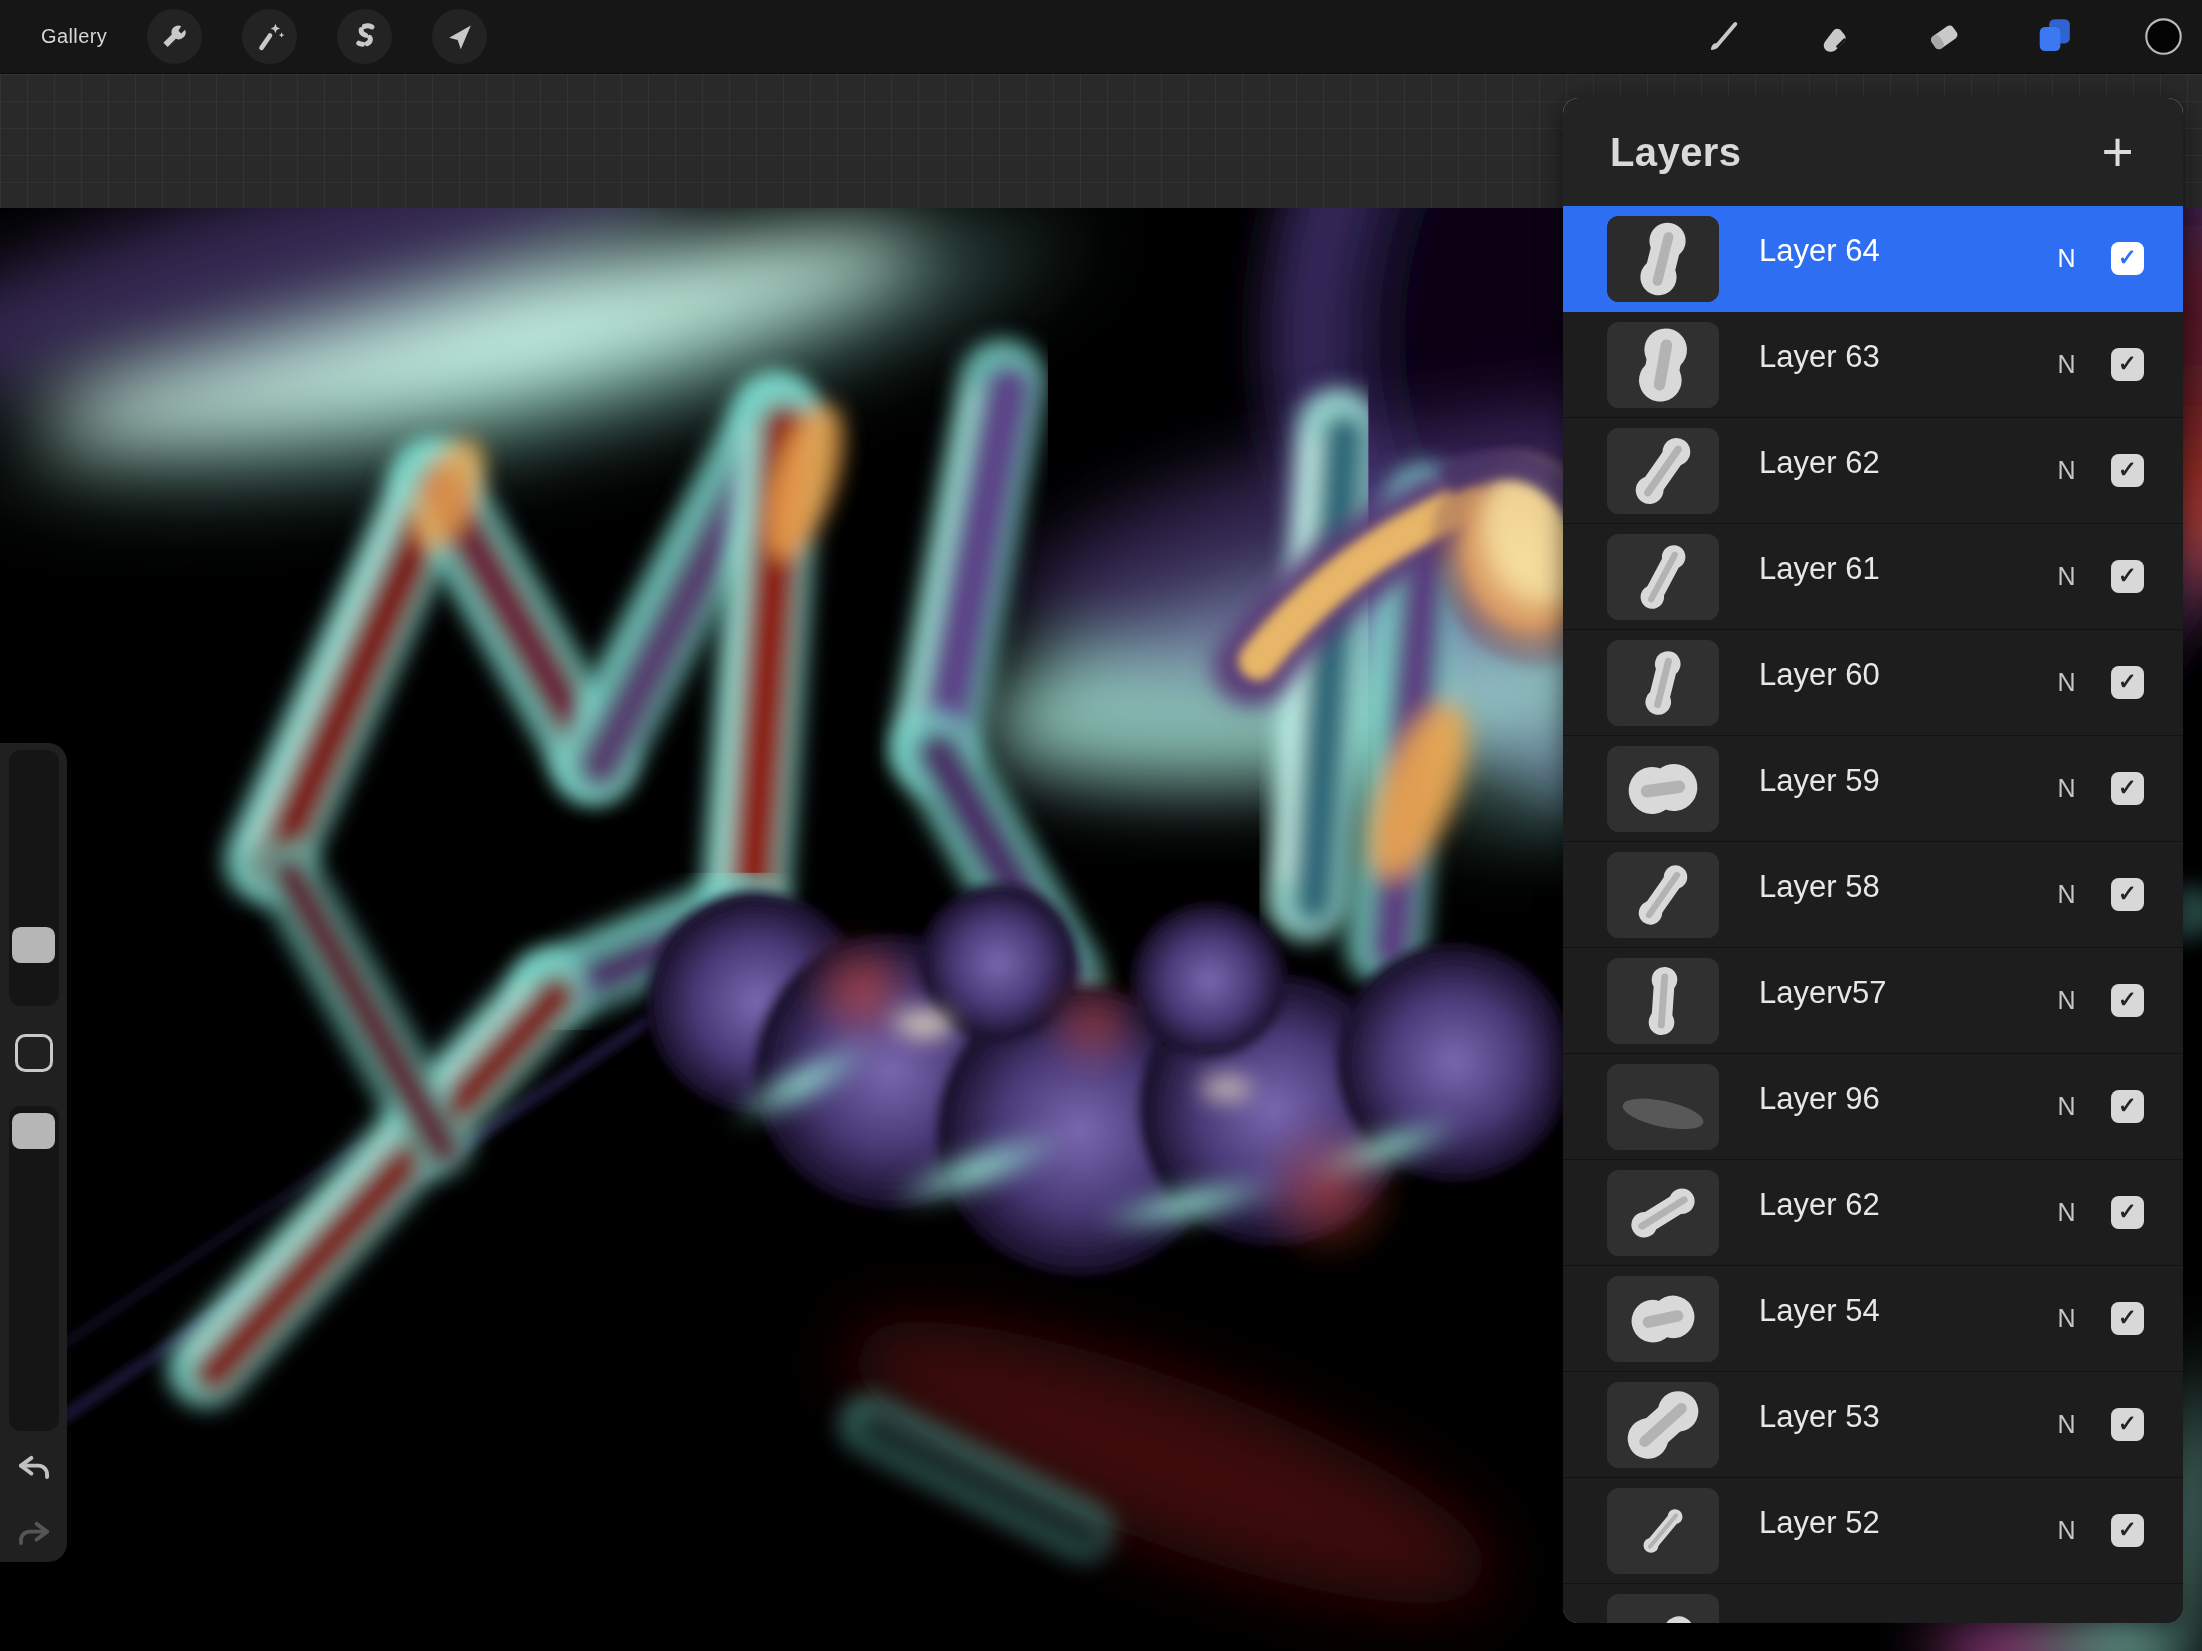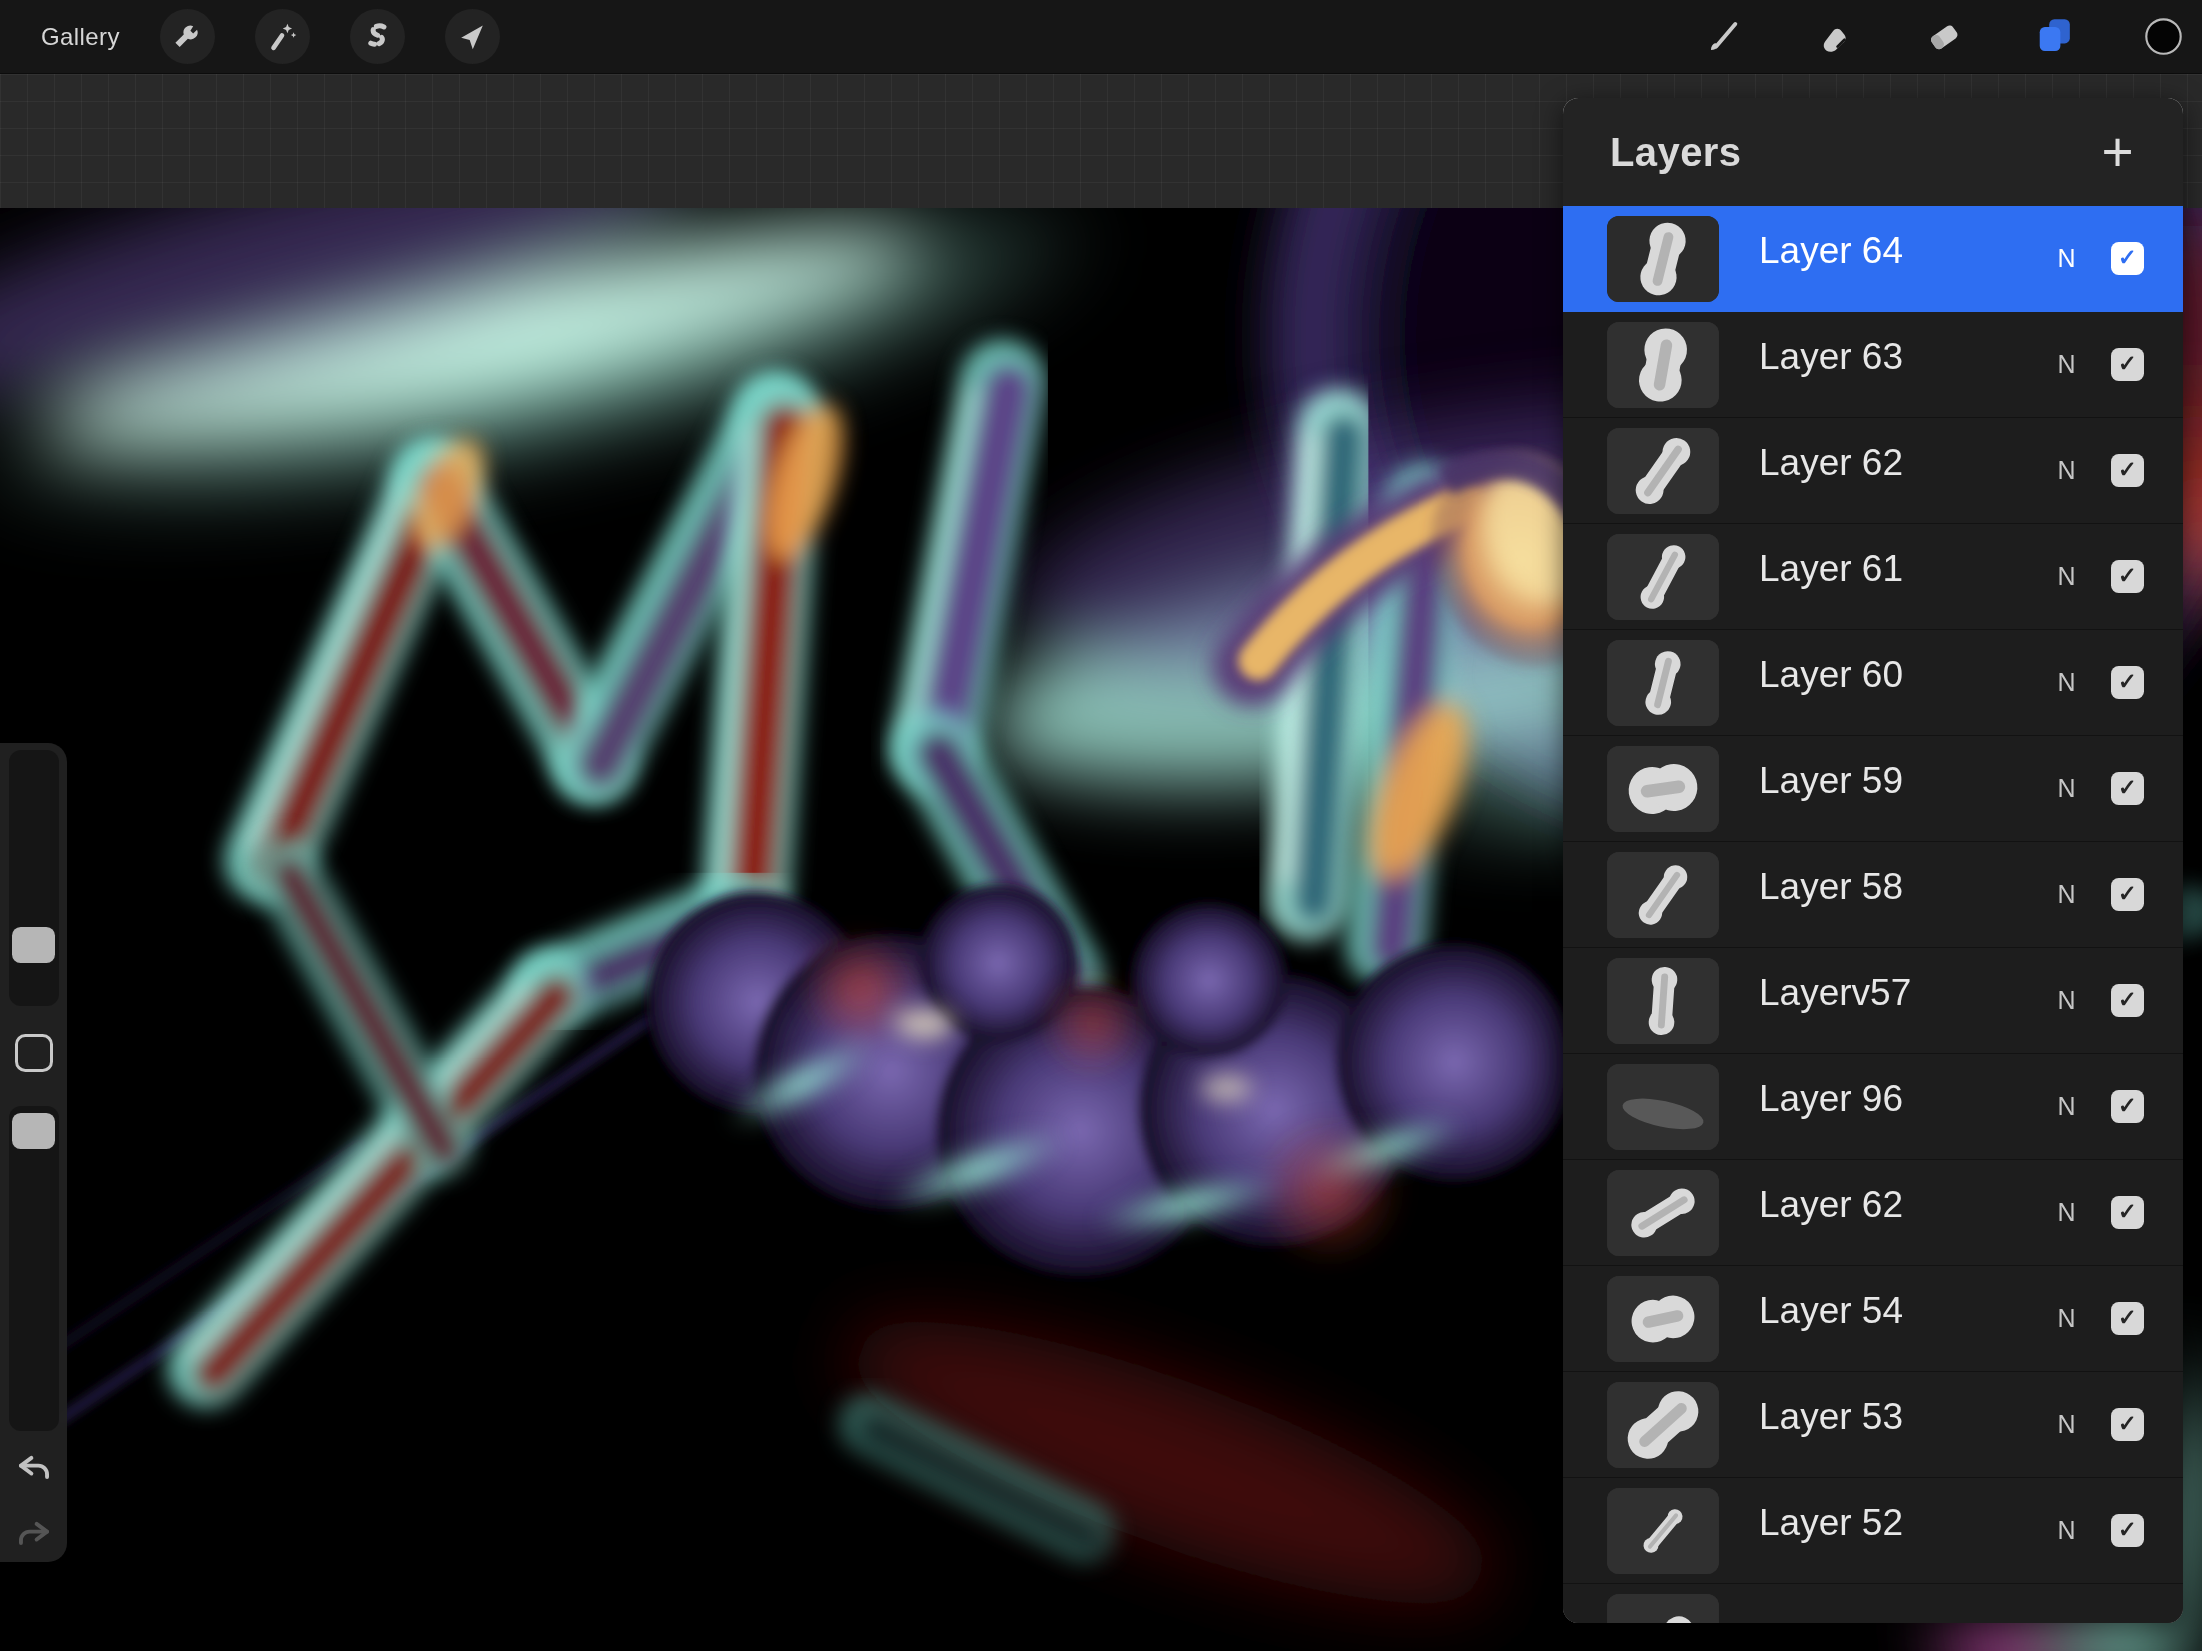--- a/index.html
+++ b/index.html
@@ -3,21 +3,21 @@
 <meta charset="utf-8">
 <style>
   html,body{margin:0;padding:0;background:#000;}
   body{width:2203px;height:1651px;position:relative;overflow:hidden;
        font-family:"Liberation Sans", sans-serif; -webkit-font-smoothing:antialiased;}
   :root{--accent:#2e6ef2;}
 
   
   .topbar{position:absolute;left:0;top:0;width:2203px;height:73px;background:#161616;
           display:flex;align-items:center;z-index:40;}
-  .gallery{color:#d6d6d6;font-size:24px;margin-left:41px;letter-spacing:0.4px;}
+  .gallery{color:#d6d6d6;font-size:20px;margin-left:41px;letter-spacing:0.4px;}
   .tool-circ{width:55px;height:55px;border-radius:50%;background:#232323;
              display:flex;align-items:center;justify-content:center;margin-left:40px;}
   .tool-plain{width:55px;height:55px;display:flex;align-items:center;justify-content:center;}
   .right-tools{position:absolute;right:12px;top:0;height:73px;display:flex;align-items:center;gap:55px;}
   .icon-svg{display:block;}
 
   
   .grid-strip{position:absolute;left:0;top:73px;width:2203px;height:135px;background:#292929;
     background-image:linear-gradient(rgba(255,255,255,.045) 0.9px, transparent 0.9px),
                      linear-gradient(90deg, rgba(255,255,255,.045) 0.9px, transparent 0.9px);
@@ -45,21 +45,21 @@
   .panel-header{position:relative;height:108px;background:#232323;}
   .panel-title{position:absolute;left:47px;top:0;height:108px;display:flex;align-items:center;
                color:#d9d9d9;font-size:40px;font-weight:bold;letter-spacing:0.4px;}
   .add-btn{position:absolute;right:31px;top:0;height:108px;width:69px;display:flex;align-items:center;justify-content:center;
            color:#dcdcdc;font-size:55px;font-weight:100;line-height:1;}
   .rows{position:absolute;left:0;top:108px;width:620px;height:1417px;background:#191919;}
   .layer-row{position:relative;height:105px;background:rgba(30,30,30,.95);border-bottom:1.7px solid #121212;}
   .layer-row.selected{background:var(--accent);border-bottom-color:var(--accent);}
   .thumb{position:absolute;left:44px;top:9.5px;width:112px;height:86px;border-radius:12px;background:#303030;overflow:hidden;}
   .layer-row.selected .thumb{background:#2a2a2a;}
-  .lname{position:absolute;left:196px;top:0;height:89px;display:flex;align-items:center;color:#e7e7e7;font-size:37px;}
+  .lname{position:absolute;left:196px;top:0;height:89px;display:flex;align-items:center;color:#e7e7e7;font-size:31px;}
   .layer-row.selected .lname{color:#fff;}
   .blend{position:absolute;left:482px;top:0;height:105px;width:43px;display:flex;align-items:center;justify-content:center;
          color:#c6c6c6;font-size:25px;}
   .layer-row.selected .blend{color:#fff;}
   .check{position:absolute;left:548px;top:36px;width:33px;height:33px;border-radius:7.7px;background:#d8d8d8;
          display:flex;align-items:center;justify-content:center;}
   .check .mark{color:#252525;font-size:22.4px;font-weight:bold;line-height:1;}
   .layer-row.selected .check{background:#fff;}
   .layer-row.selected .check .mark{color:var(--accent);}
 </style>

